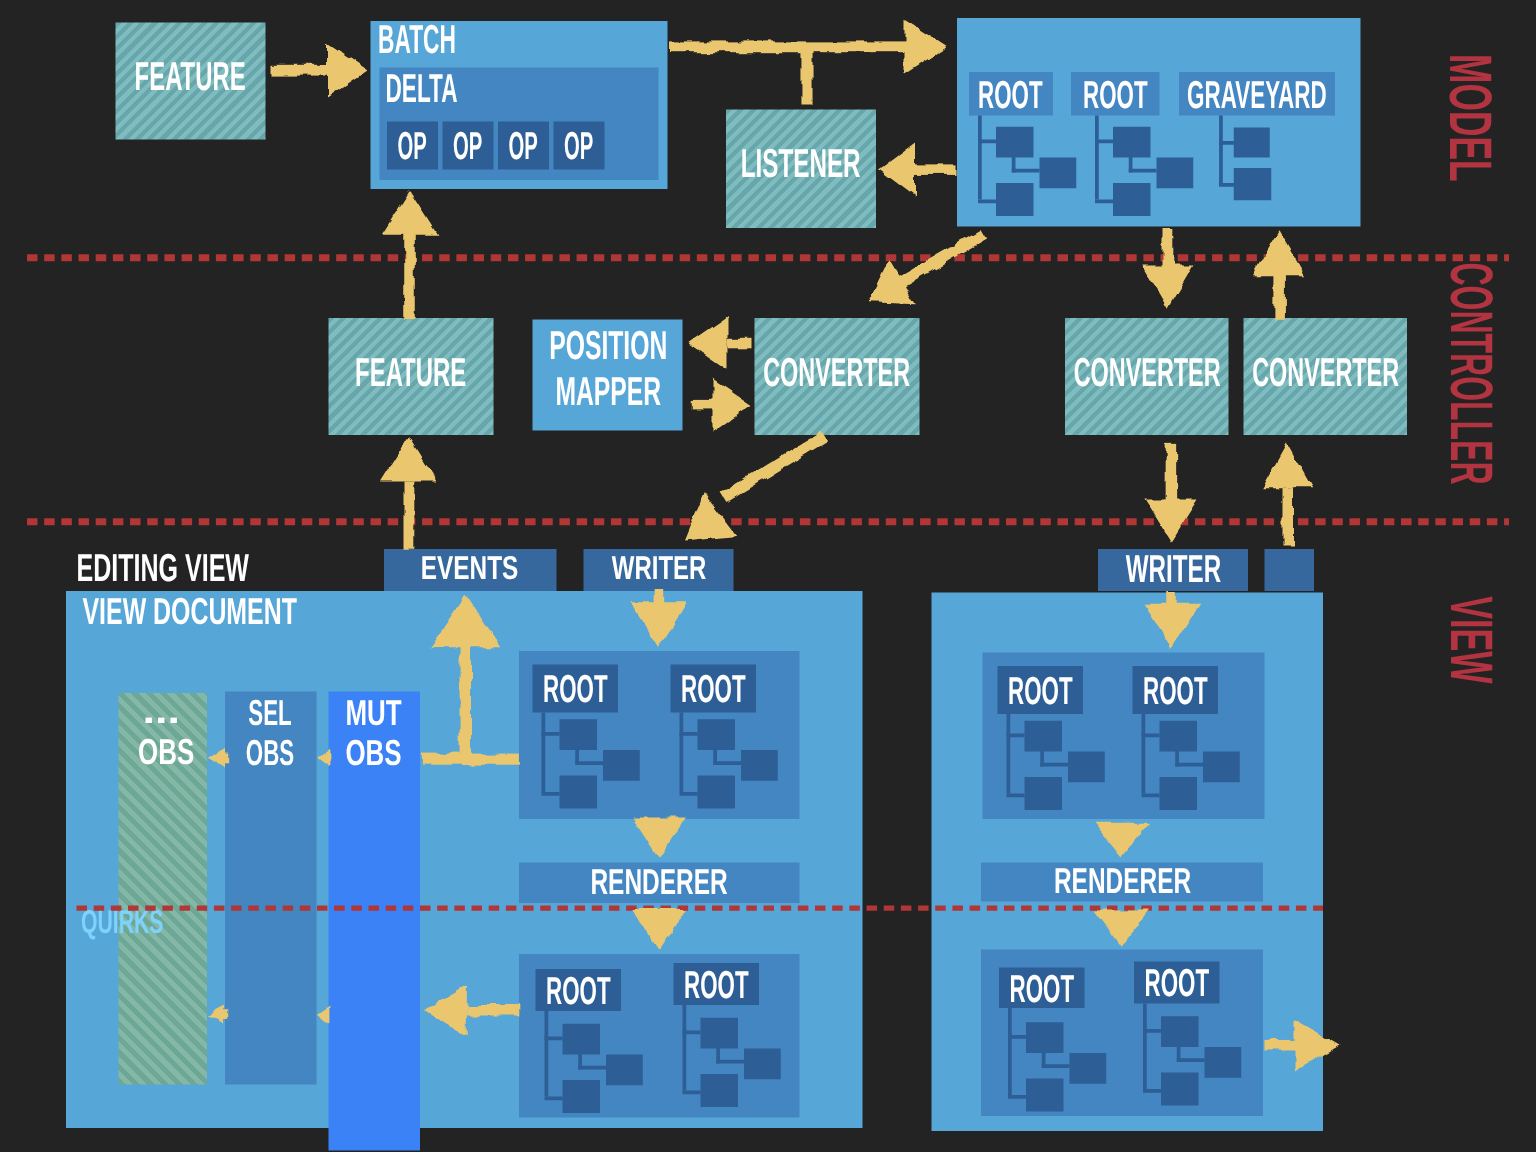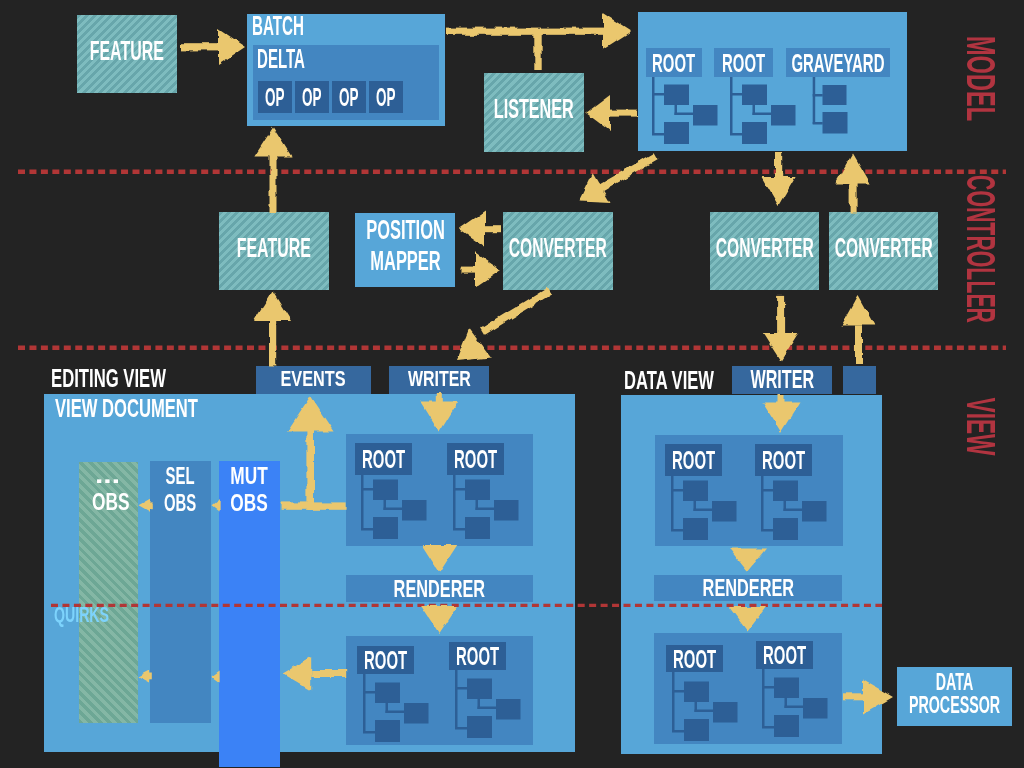--- a/index.html
+++ b/index.html
@@ -89,21 +89,20 @@
       <span class="t" style="font-size:24px;line-height:24px;transform:scaleX(0.679)">RENDERER</span>
     </div>
 <div class="b " style="left:346px;top:636px;width:187px;height:109px;background:#4386c1;"></div>
 <div class="b c " style="left:357px;top:646px;width:57px;height:28px;background:#2d5f96;padding-bottom:0px">
       <span class="t" style="font-size:26px;line-height:26px;transform:scaleX(0.573)">ROOT</span>
     </div>
 <div class="b c " style="left:449px;top:642px;width:57px;height:28px;background:#2d5f96;padding-bottom:0px">
       <span class="t" style="font-size:26px;line-height:26px;transform:scaleX(0.573)">ROOT</span>
     </div>
 <div class="ttl" style="left:54px;top:604px;font-size:22px;color:#7dd3fc"><span class="t tl" style="transform:scaleX(0.643)">QUIRKS</span></div>
-<div class="ttl" style="left:624px;top:366.5px;font-size:26px;color:#fff"><span class="t tl" style="transform:scaleX(0.638)">DATA VIEW</span></div>
 <div class="b c " style="left:732px;top:366px;width:100px;height:28px;background:#36689e;padding-bottom:2px">
       <span class="t" style="font-size:26px;line-height:26px;transform:scaleX(0.62)">WRITER</span>
     </div>
 <div class="b " style="left:843px;top:366px;width:33px;height:28px;background:#36689e;"></div>
 <div class="b " style="left:621px;top:395px;width:261px;height:359px;background:#57a6d8;"></div>
 <div class="b " style="left:655px;top:435px;width:188px;height:111px;background:#4386c1;"></div>
 <div class="b c " style="left:665px;top:444px;width:57px;height:32px;background:#2d5f96;padding-bottom:0px">
       <span class="t" style="font-size:26px;line-height:26px;transform:scaleX(0.573)">ROOT</span>
     </div>
 <div class="b c " style="left:755px;top:444px;width:57px;height:32px;background:#2d5f96;padding-bottom:0px">
@@ -112,23 +111,20 @@
 <div class="b " style="left:654px;top:575px;width:188px;height:26px;background:#4386c1;"></div>
 <div class="b c nobg" style="left:654px;top:575px;width:188px;height:26px;background:transparent;padding-bottom:0px">
       <span class="t" style="font-size:24px;line-height:24px;transform:scaleX(0.679)">RENDERER</span>
     </div>
 <div class="b " style="left:654px;top:633px;width:188px;height:111px;background:#4386c1;"></div>
 <div class="b c " style="left:666px;top:645px;width:57px;height:27px;background:#2d5f96;padding-bottom:0px">
       <span class="t" style="font-size:26px;line-height:26px;transform:scaleX(0.573)">ROOT</span>
     </div>
 <div class="b c " style="left:756px;top:641px;width:57px;height:28px;background:#2d5f96;padding-bottom:0px">
       <span class="t" style="font-size:26px;line-height:26px;transform:scaleX(0.573)">ROOT</span>
-    </div>
-<div class="b c " style="left:897px;top:667px;width:115px;height:59px;background:#57a6d8;padding-bottom:5px">
-      <span class="t" style="font-size:23px;line-height:23.5px;transform:scaleX(0.62)">DATA<br>PROCESSOR</span>
     </div>
 <svg class="ov" width="1024" height="768" viewBox="0 0 1024 768">
 <defs>
         <filter id="rough" x="-5%" y="-5%" width="110%" height="110%">
 <feTurbulence type="fractalNoise" baseFrequency="0.09" numOctaves="2" seed="7" result="n"></feTurbulence>
 <feDisplacementMap in="SourceGraphic" in2="n" scale="5" xChannelSelector="R" yChannelSelector="G"></feDisplacementMap>
 </filter>
       </defs>
 <rect x="652.0" y="77.0" width="2.5" height="56.0" fill="#2d5f96"></rect>
 <rect x="652.0" y="93.0" width="12.0" height="2.5" fill="#2d5f96"></rect>

